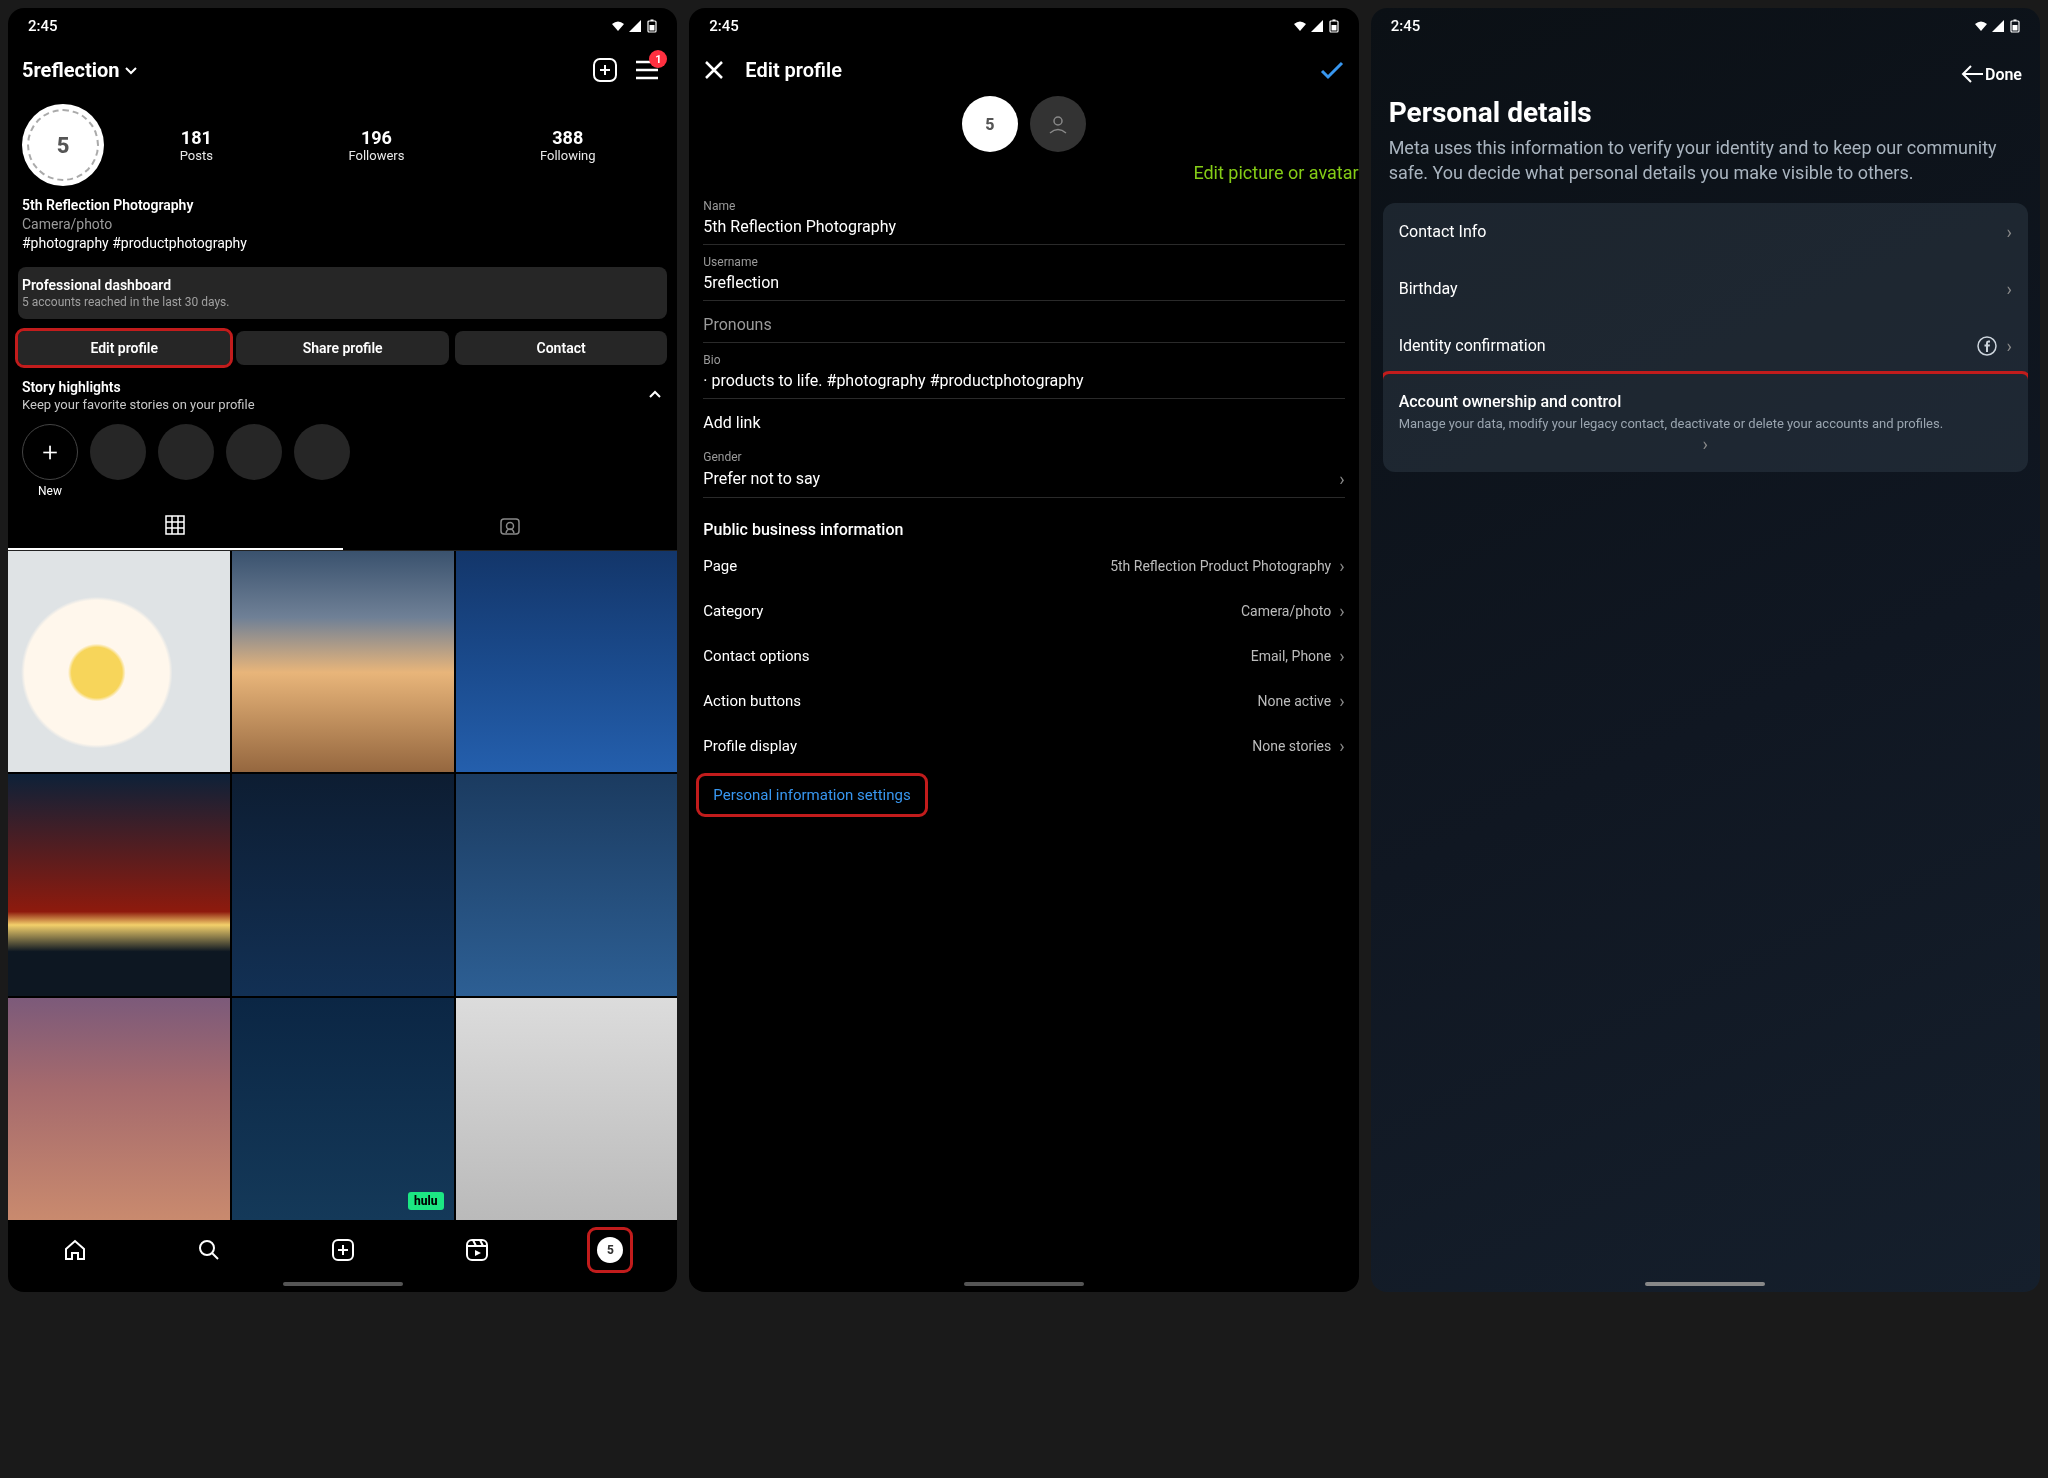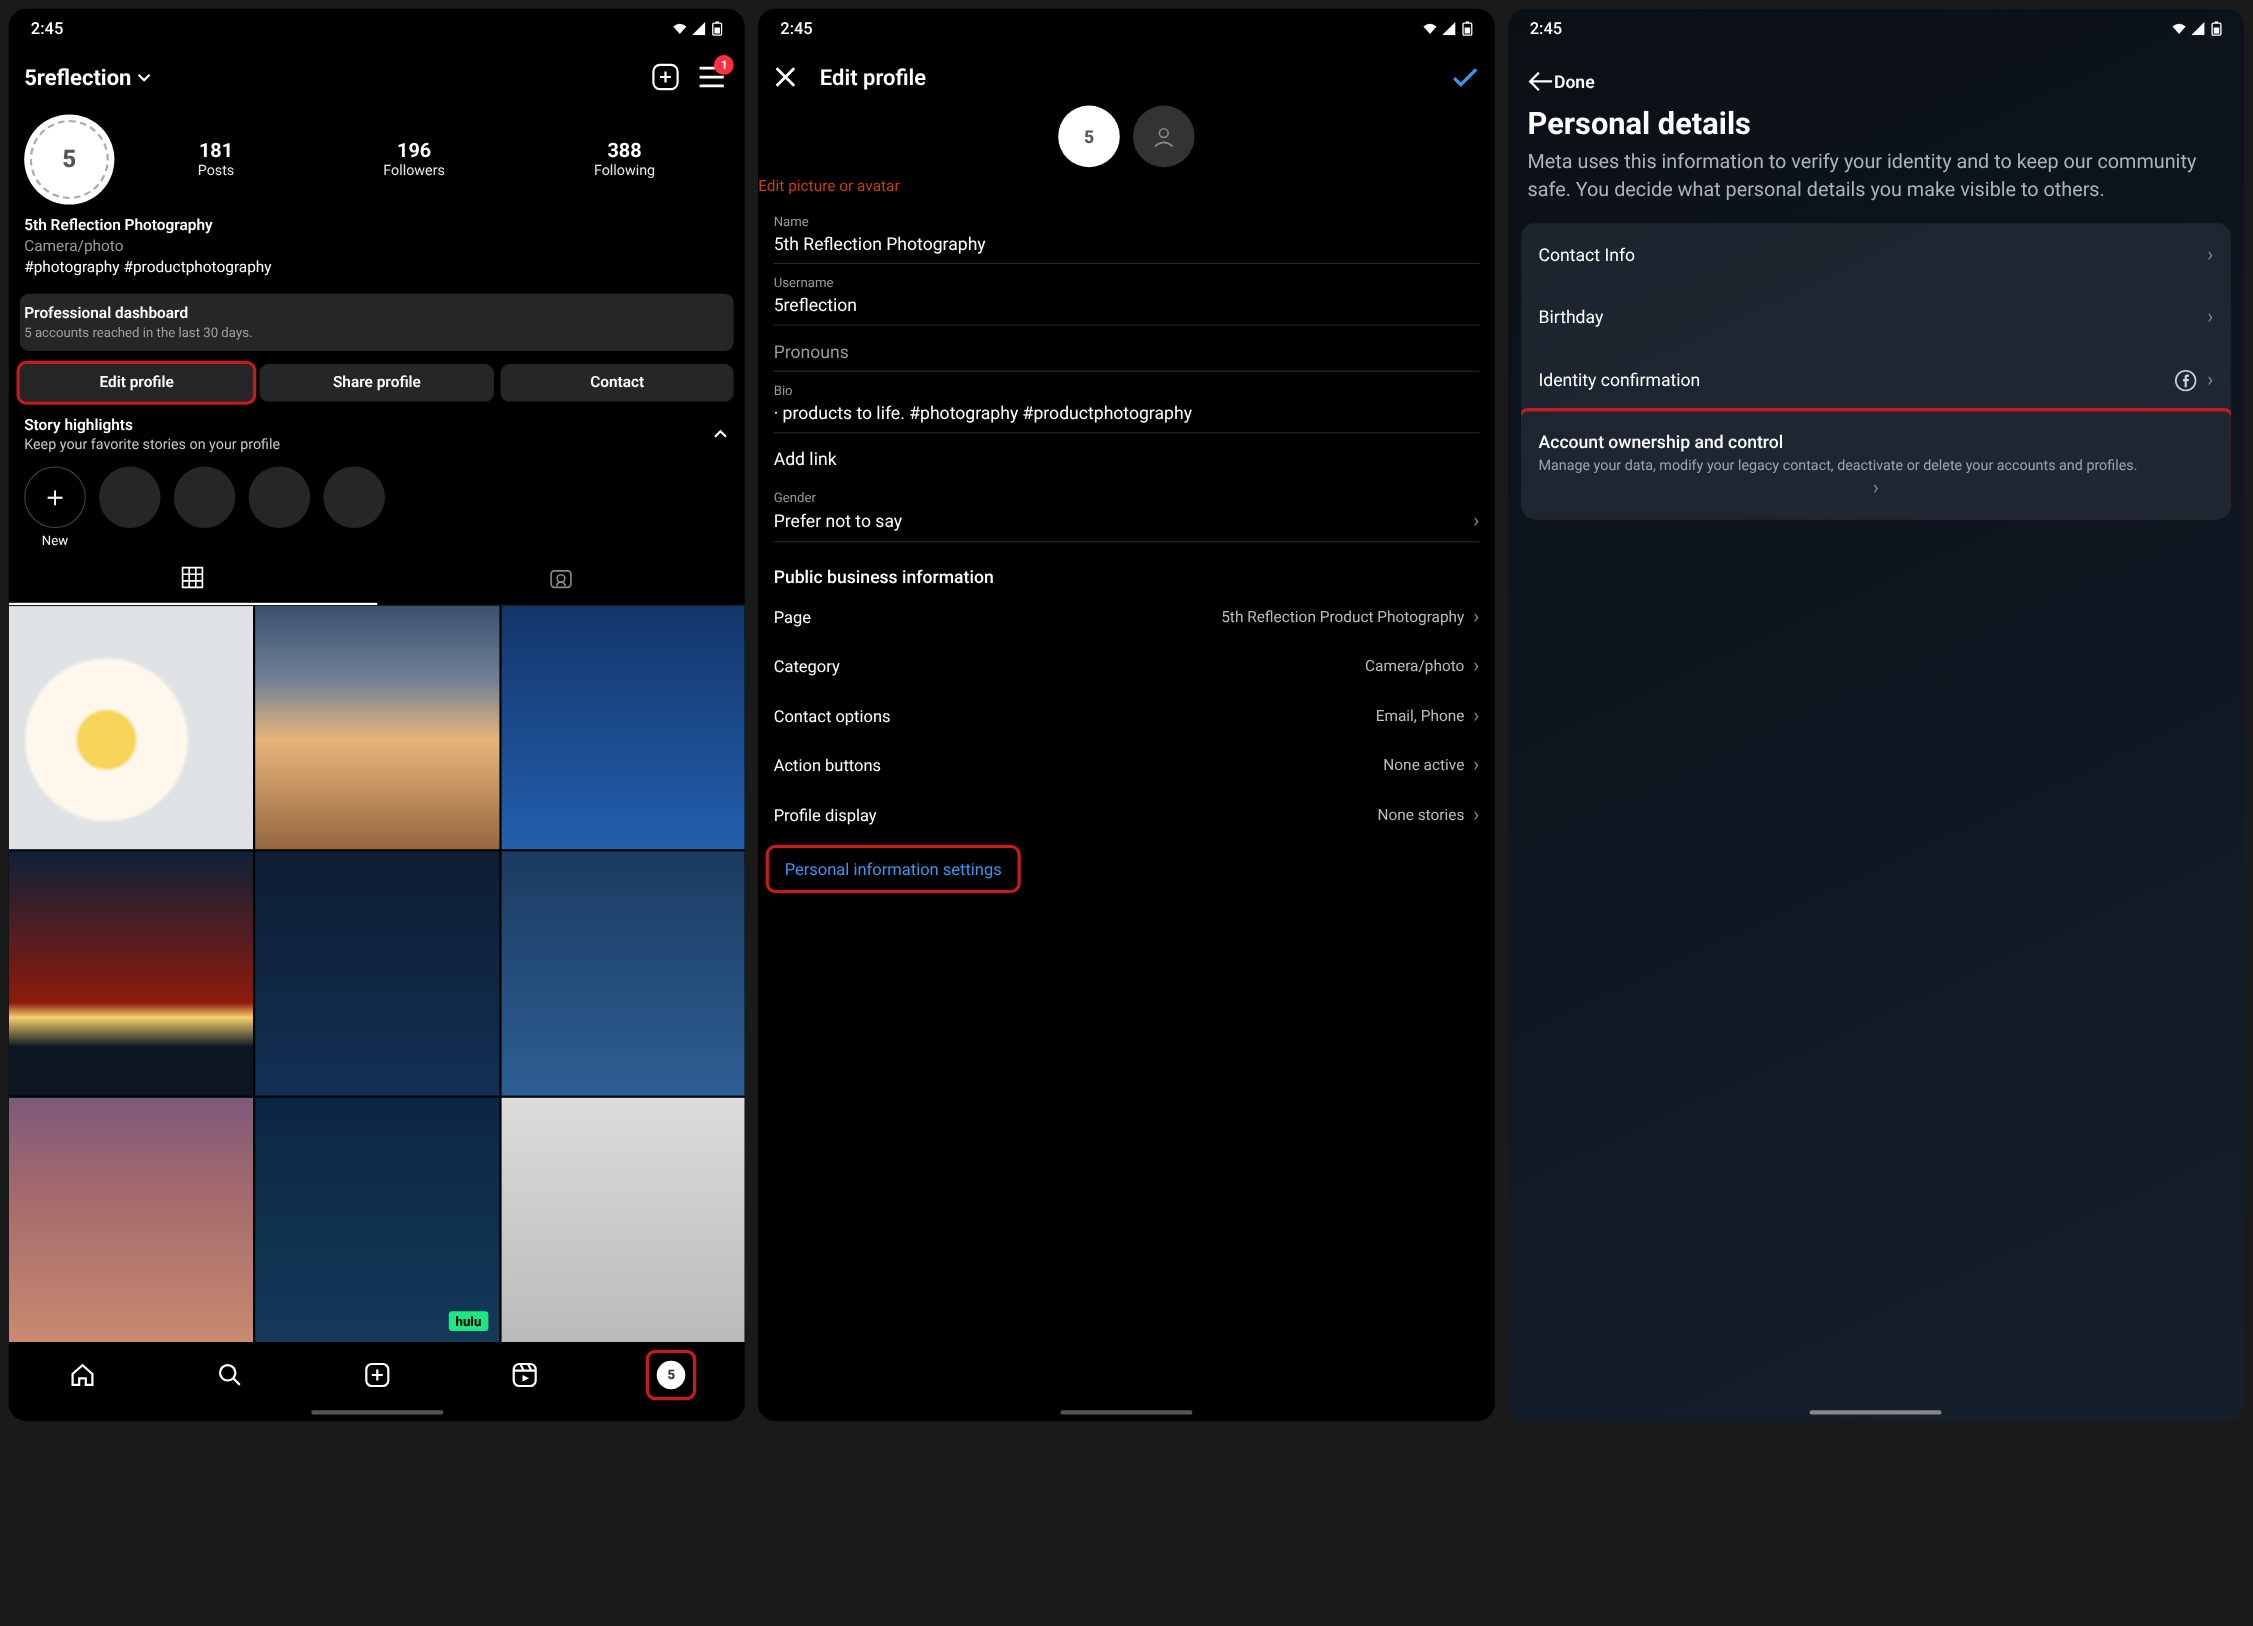--- a/index.html
+++ b/index.html
@@ -119,36 +119,36 @@
   
   .header2 {
     display: flex;
     align-items: center;
     padding: 14px 14px;
     gap: 20px;
   }
   .header2 .title { font-size: 20px; font-weight: 600; flex: 1; }
   .edit-avatars { display:flex; justify-content:center; gap:12px; padding: 0 0 6px; }
   .circ { width: 56px; height: 56px; border-radius:50%; }
-  .link-text { color: #c2410c; text-align: left; font-size: 14px; padding: 4px 0 12px; }
+  .link-text { color: #84cc16; text-align: right; font-size: 18px; padding: 4px 0 12px; }
   .field { padding: 4px 14px 6px; }
   .field-label { font-size: 12px; color: #9a9a9a; }
   .field-value { font-size: 16px; padding: 4px 0 8px; border-bottom: 1px solid #2a2a2a; display:flex; justify-content:space-between; align-items:center; }
   .section-label { padding: 16px 14px 4px; font-size: 16px; font-weight: 500; }
   .row {
     display: flex; justify-content: space-between; align-items: center;
     padding: 12px 14px; font-size: 15px;
   }
   .row .val { color: #bcbcbc; font-size: 14px; display:flex; align-items:center; gap:8px; }
   .chev { color: #888; font-size: 18px; }
   .personal-link { color: #3897f0; padding: 10px 14px; font-size: 15px; text-align: center; }
 
   
   .phone3 { background: linear-gradient(155deg, #0b1015 0%, #101722 55%, #151f2c 100%); }
-  .header3 { display: flex; justify-content: flex-start; align-items: center; padding: 20px 18px 6px; }
+  .header3 { display: flex; justify-content: flex-end; align-items: center; padding: 20px 18px 6px; }
   .done { font-size: 16px; font-weight: 600; color: #fff; }
   .pd-title { font-size: 28px; font-weight: 700; padding: 6px 18px 6px; }
   .pd-desc { font-size: 18px; color: #a9b4bf; padding: 0 18px 18px; line-height: 1.4; }
   .card {
     margin: 0 12px 10px;
     background: rgba(60,75,90,0.35);
     border-radius: 12px;
     overflow: hidden;
   }
   .card-row {

